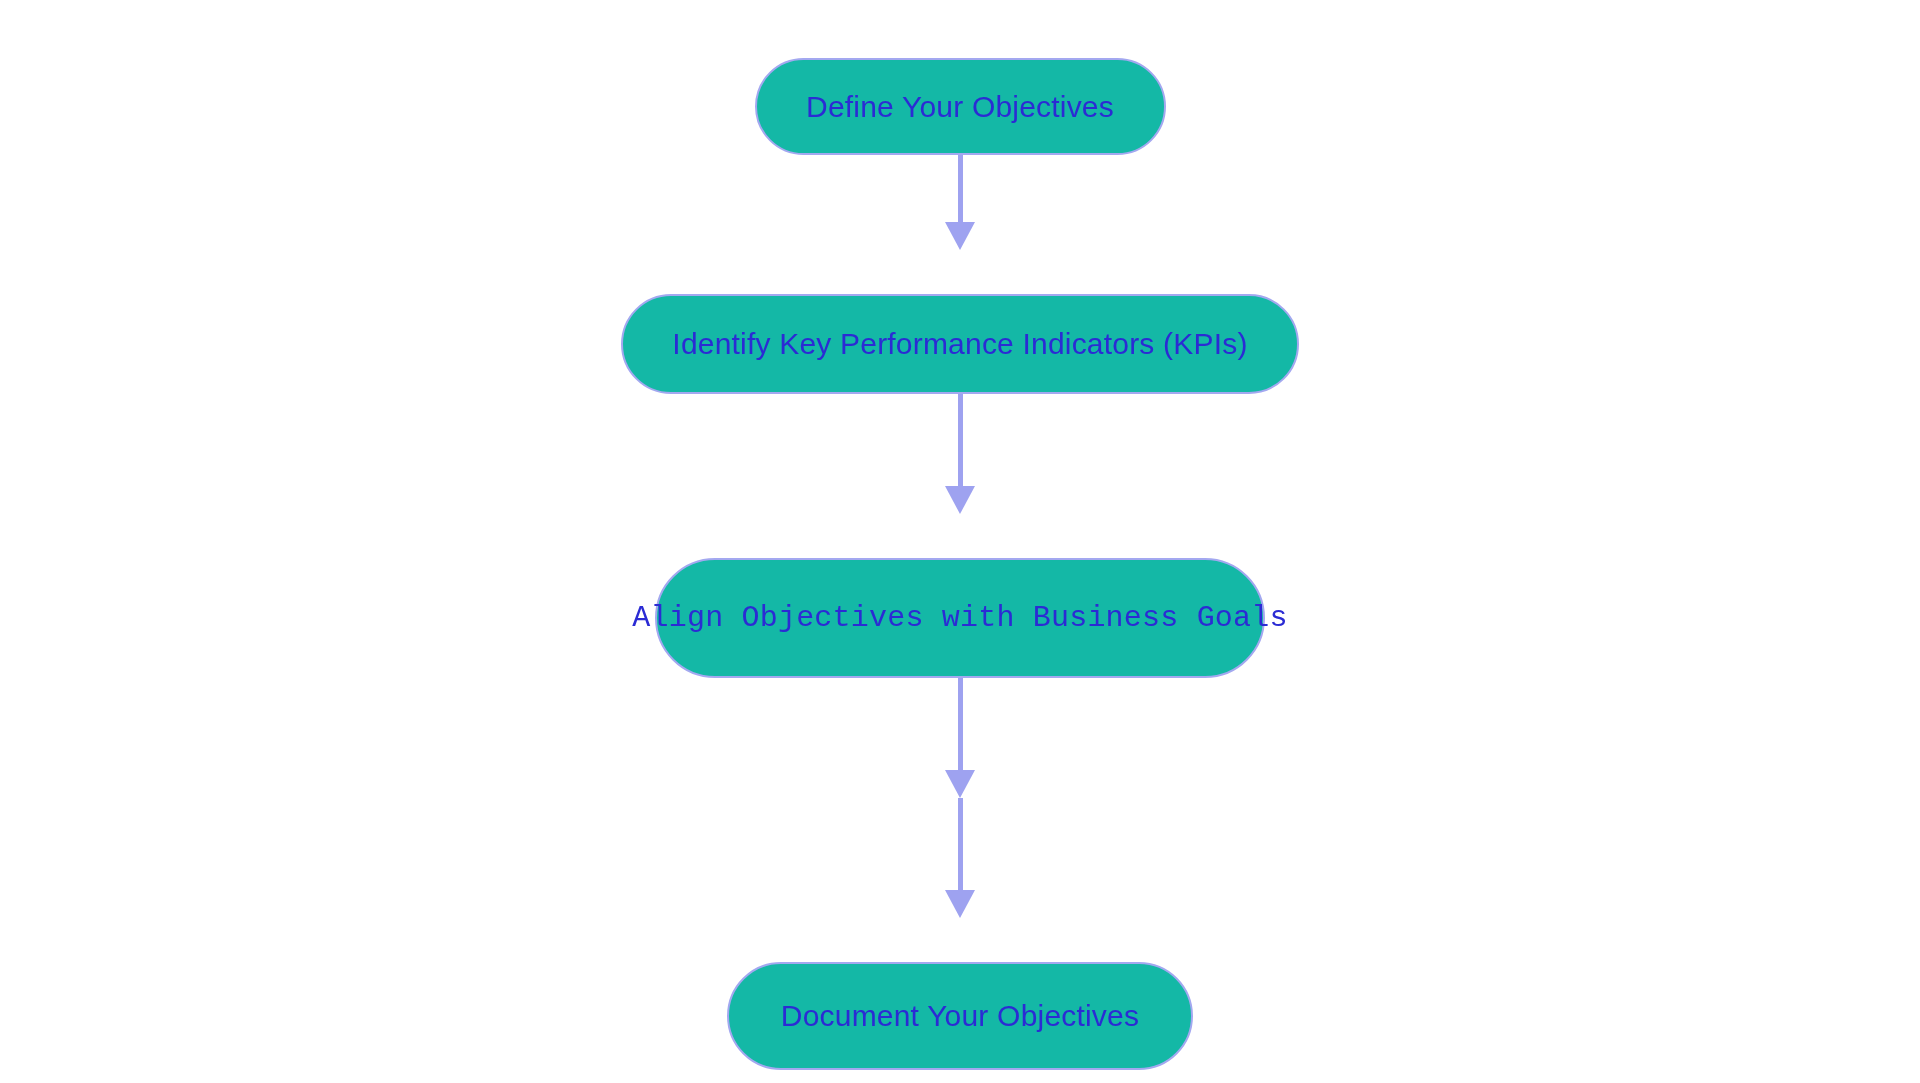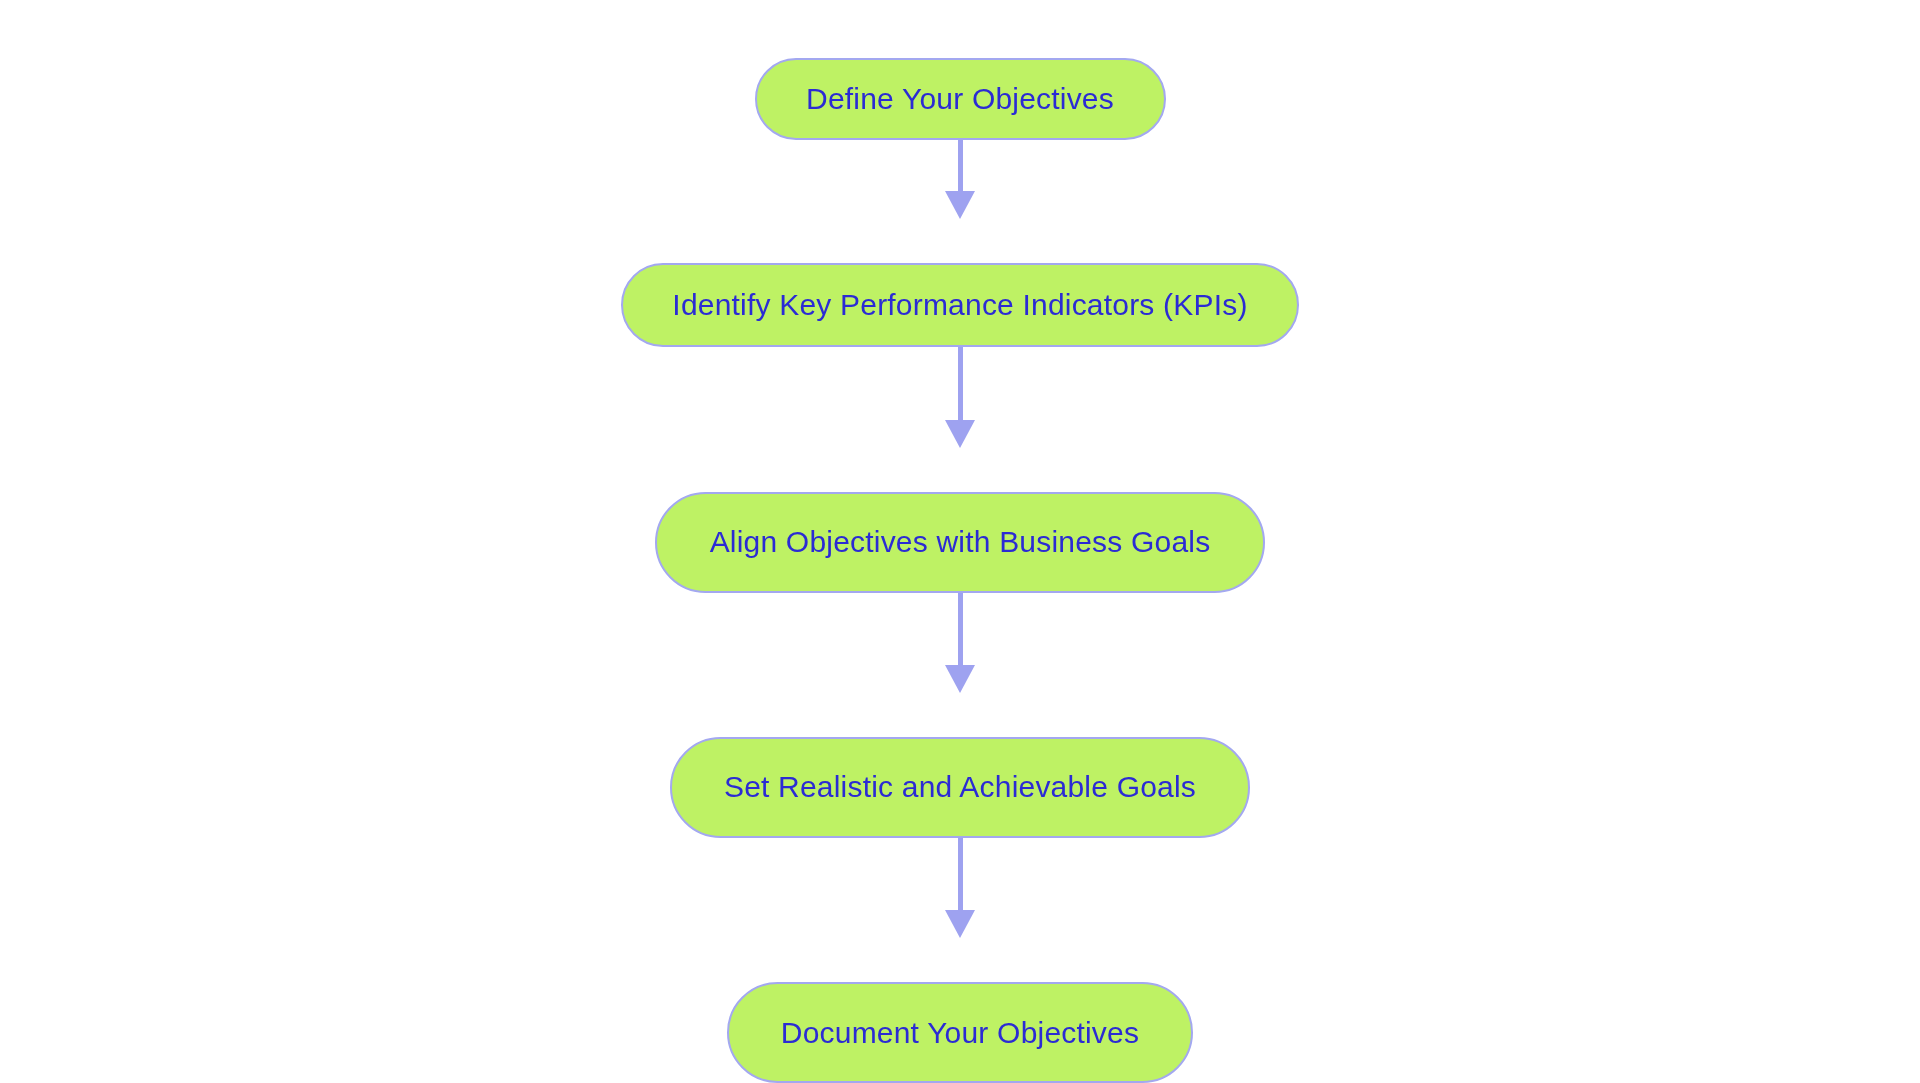--- a/index.html
+++ b/index.html
@@ -30,44 +30,44 @@
     display: flex;
     flex-direction: column;
     align-items: center;
   }
 
   .node {
     box-sizing: border-box;
     display: flex;
     align-items: center;
     justify-content: center;
-    background: #bef264;
+    background: #14b8a6;
     border: 2px solid #a3a8f0;
     border-radius: 60px;
     color: #2b2bd4;
     font-size: 30px;
     font-weight: 400;
     letter-spacing: 0.2px;
     white-space: nowrap;
     padding: 0 46px;
     height: 97px;
     margin-top: 44px;
   }
 
   .node-label {
     display: block;
     line-height: 1;
   }
 
   
   .node-0 { width: 411px; height: 97px; }
   .node-1 { width: 678px; height: 100px; }
-  .node-2 { width: 610px; height: 120px; }
+  .node-2 { width: 610px; height: 120px; font-family: Liberation Mono, monospace; }
   .node-3 { width: 580px; height: 120px; }
-  .node-4 { width: 466px; height: 120px; }
+  .node-4 { width: 466px; height: 108px; }
 
   .connector {
     position: relative;
     display: flex;
     flex-direction: column;
     align-items: center;
     justify-content: flex-start;
   }
   .connector-0 { height: 95px; }
   .connector-1 { height: 120px; }
@@ -119,23 +119,20 @@
 
     <div class="node node-2">
       <span class="node-label">Align Objectives with Business Goals</span>
     </div>
 
     <div class="connector connector-2">
       <div class="connector-line"></div>
       <div class="connector-arrow"></div>
     </div>
 
-    <div class="node node-3">
-      <span class="node-label">Set Realistic and Achievable Goals</span>
-    </div>
 
     <div class="connector connector-3">
       <div class="connector-line"></div>
       <div class="connector-arrow"></div>
     </div>
 
     <div class="node node-4">
       <span class="node-label">Document Your Objectives</span>
     </div>
 

